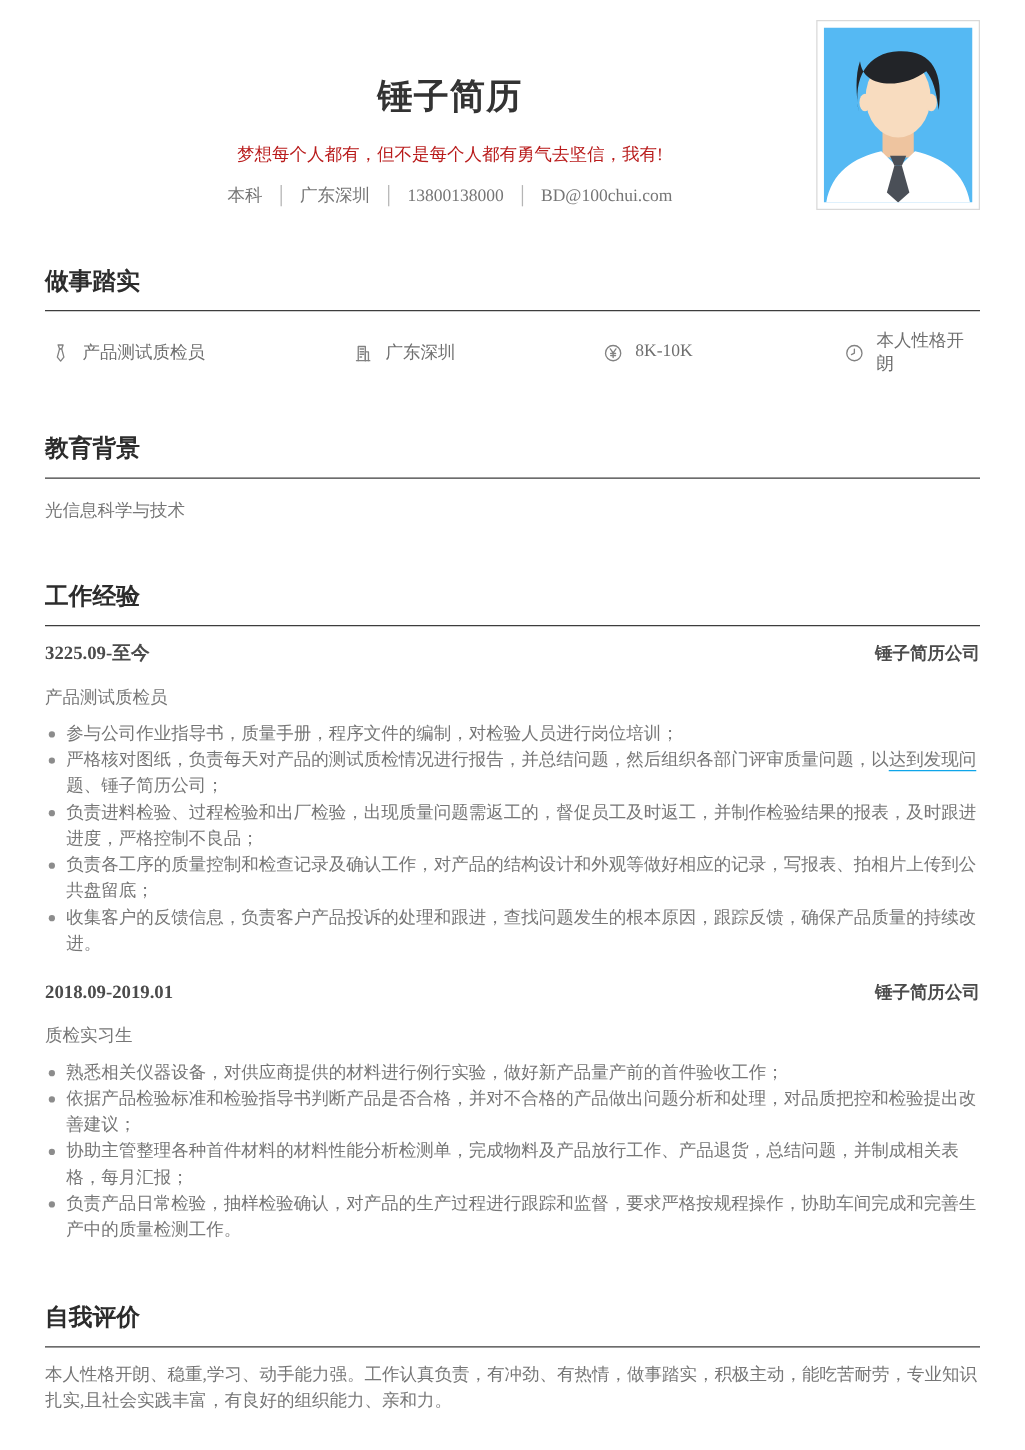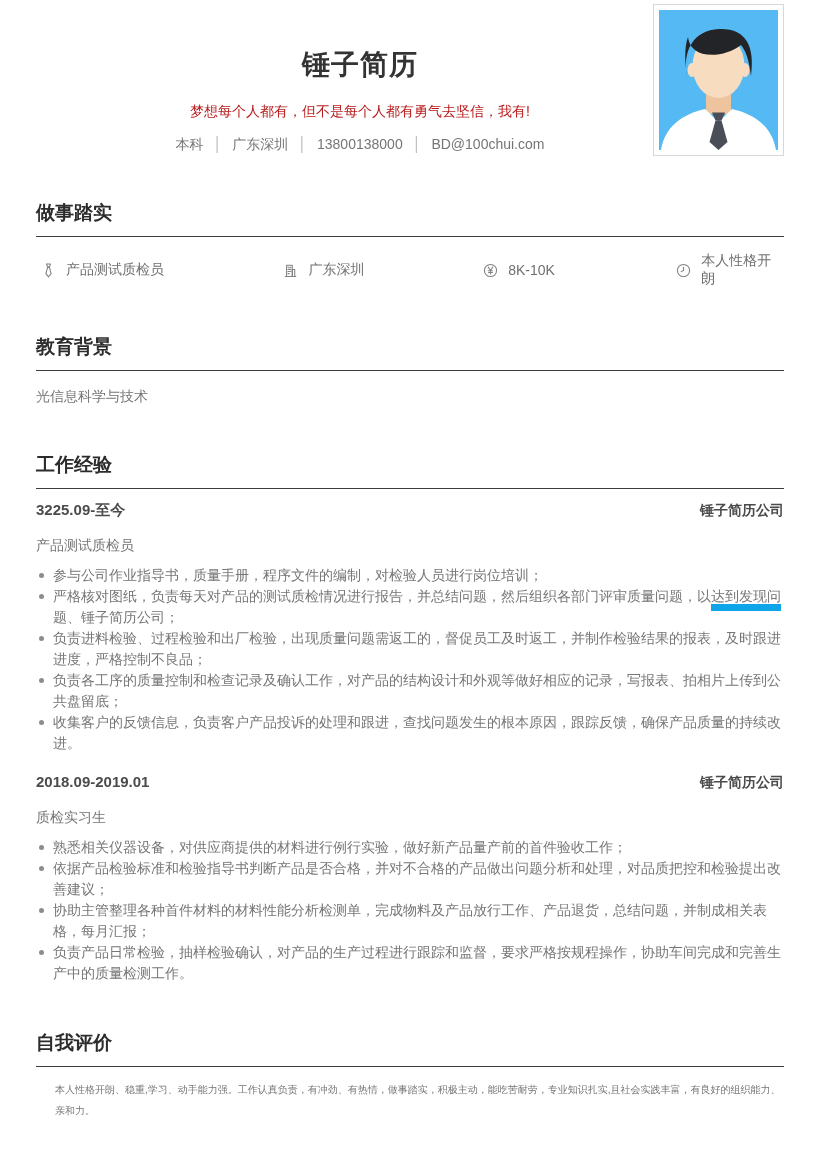--- a/index.html
+++ b/index.html
@@ -1,18 +1,18 @@
 <!DOCTYPE html>
 <html><head>
 <meta charset="utf-8">
 <style>
   * { box-sizing: border-box; margin: 0; padding: 0; }
   html,body { width:820px; height:1160px; background:#ffffff; overflow:hidden;
     font-family:"Liberation Sans","DejaVu Sans",sans-serif; }
-  .page { position:relative; width:820px; height:1160px; padding:0 36px; background:#fff; }
+  .page { position:relative; width:820px; height:1160px; padding:12px 36px; background:#fff;font-family:Liberation Serif, serif; }
 
   
   .header { position:relative; padding-top:46px; }
   .header-text { width:648px; text-align:center; }
   .resume-title { font-size:28px; font-weight:bold; color:#333; letter-spacing:1px; }
   .slogan { margin-top:19px; font-size:14px; color:#b91c1c; }
   .contact { margin-top:15px; font-size:14px; color:#757575; }
   .contact .sep { color:#b5b5b5; margin:0 10px; font-size:14px; }
 
   .photo { position:absolute; top:4px; right:0; width:131px; height:152px;
@@ -39,23 +39,23 @@
   .entry-head { display:flex; justify-content:space-between; align-items:baseline; }
   .entry-date { font-size:15px; font-weight:bold; color:#4b4b4b; }
   .entry-org { font-size:14px; font-weight:bold; color:#4b4b4b; }
   .entry-sub { margin-top:17px; font-size:14px; color:#767676; }
 
   ul.bullets { list-style:none; margin-top:10px; }
   ul.bullets li { position:relative; padding-left:17px; font-size:14px; color:#767676;
     line-height:21px; }
   ul.bullets li::before { content:""; position:absolute; left:3px; top:8px;
     width:5px; height:5px; border-radius:50%; background:#8c8c8c; }
-  .uline { border-bottom:7px solid #0ea5e9; }
+  .uline { border-bottom:1px solid #0ea5e9; }
 
-  .sec-paragraph { margin-top:12px; font-size:10px; color:#767676; line-height:21px;margin-left:19px; }
+  .sec-paragraph { margin-top:12px; font-size:14px; color:#767676; line-height:21px; }
 </style>
 </head>
 <body>
 
 <div class="page">
 
   <div class="header">
     <div class="header-text">
       <div class="resume-title">锤子简历</div>
       <div class="slogan">梦想每个人都有，但不是每个人都有勇气去坚信，我有!</div>

